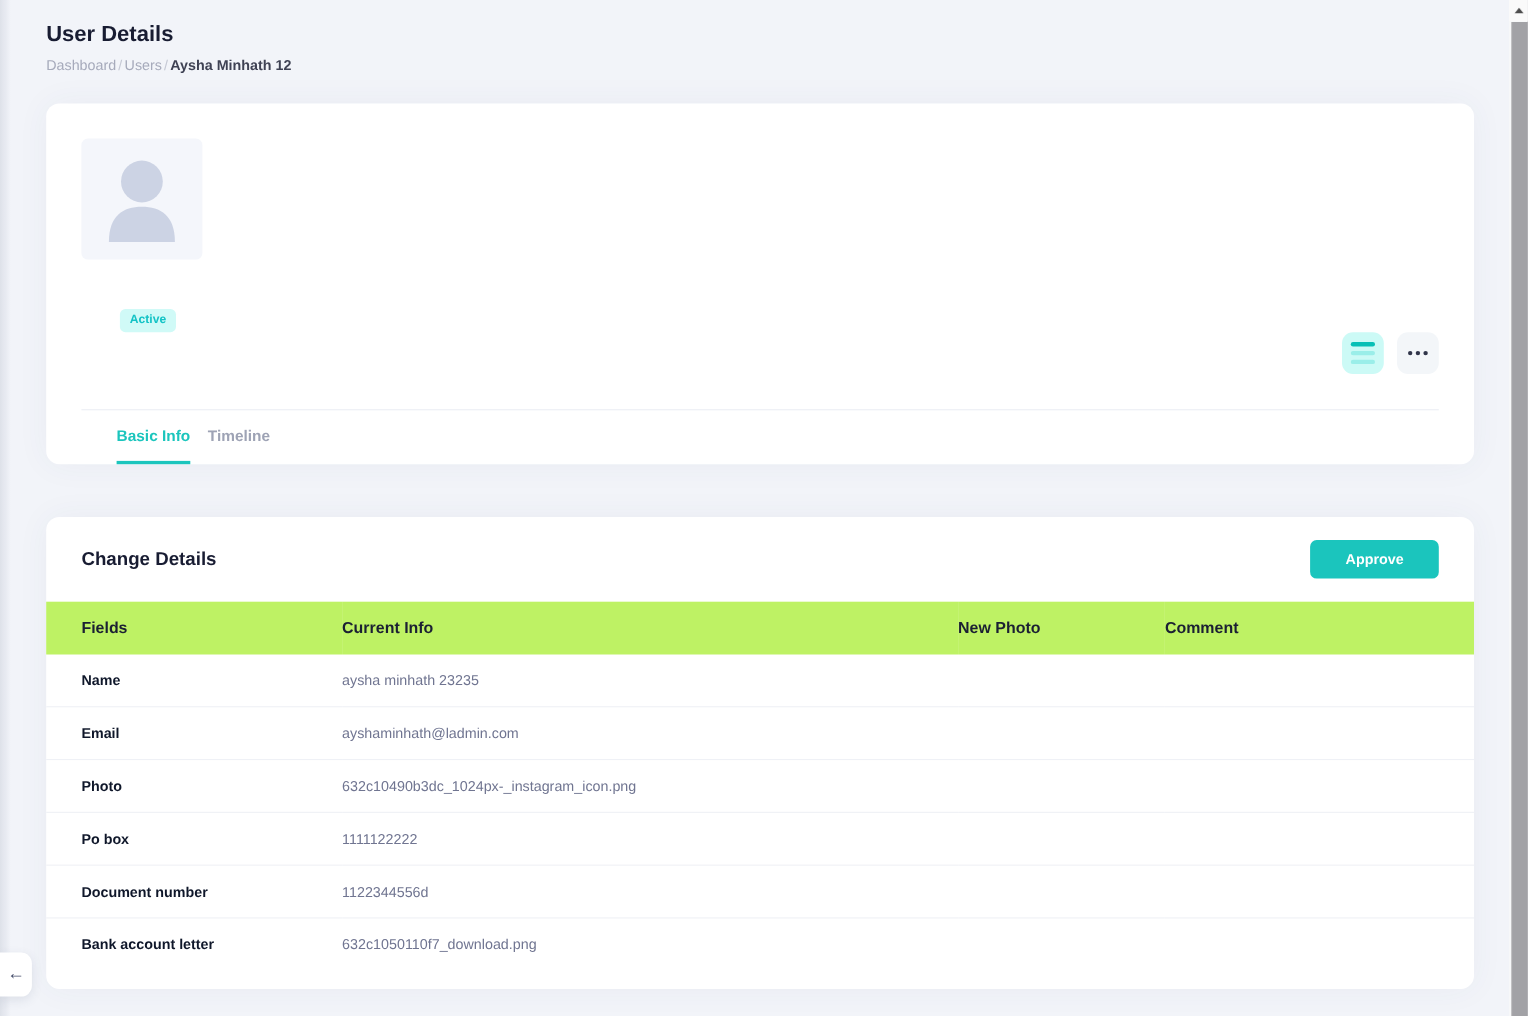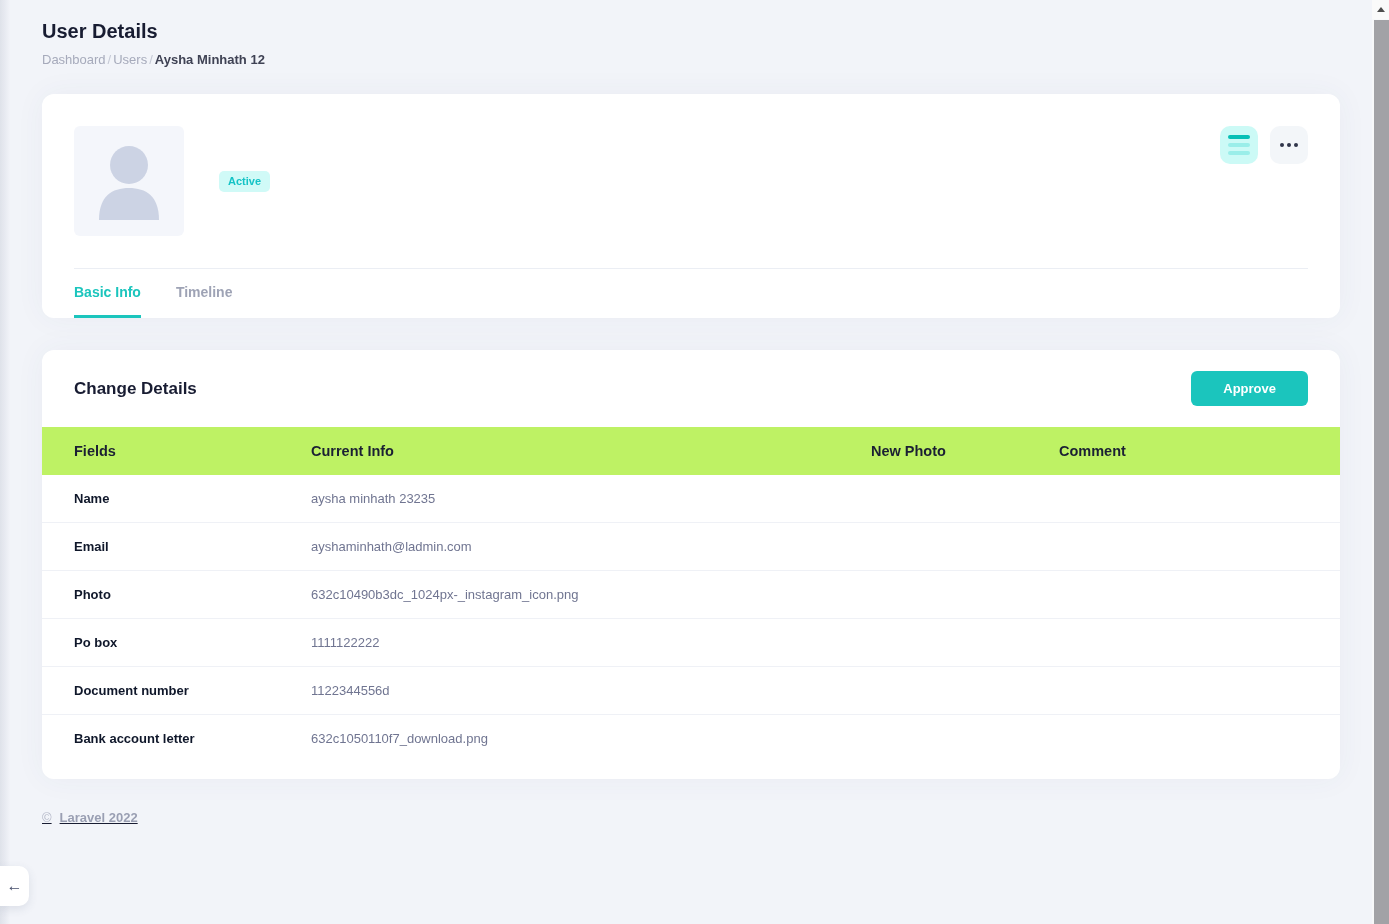--- a/index.html
+++ b/index.html
@@ -23,21 +23,21 @@
   .breadcrumb .sep { color:#c4c8d4; }
   .breadcrumb .crumb-current { color:#3f4254; font-weight:700; }
   .breadcrumb .crumb-link { cursor:pointer; }
 
   
   .card {
     background:#ffffff; border-radius:12px;
     box-shadow:0 0 30px rgba(56,71,109,0.05);
   }
   .profile-card { margin-top:27px; }
-  .profile-top { display:flex; align-items:flex-start; padding:32px 32px 0 32px; }
+  .profile-top { display:flex; align-items:flex-start; padding:32px 32px 0 32px;flex-direction:column; }
   .avatar {
     width:110px; height:110px; border-radius:6px; background:#f4f6fb;
     display:flex; align-items:center; justify-content:center; overflow:hidden;
   }
   .status-badge {
     margin-left:35px; margin-top:45px;
     background:#d0faf7; color:#14c3c6;
     font-size:11px; font-weight:700;
     padding:5px 9px; border-radius:5px; line-height:1;
   }
@@ -48,29 +48,29 @@
     cursor:pointer;
   }
   .burger-btn { background:#ccfaf6; gap:4px; }
   .burger-btn .bar { width:22px; height:4px; border-radius:2px; }
   .burger-btn .bar1 { background:#07c0b6; }
   .burger-btn .bar2, .burger-btn .bar3 { background:#9aeee9; }
   .dots-btn { background:#f3f6f9; flex-direction:row; gap:3px; }
   .dots-btn .dot { width:4px; height:4px; border-radius:50%; background:#30354a; }
 
   .profile-divider { height:1px; background:#ebeef4; margin:32px 32px 0 32px; }
-  .tabs { display:flex; gap:35px; padding:0 32px; height:49px; }
+  .tabs { display:flex; gap:16px; padding:0 32px; height:49px;margin-left:32px; }
   .tab {
     display:flex; align-items:center; font-size:14px; font-weight:700;
     color:#9ea3b5; border-bottom:3px solid transparent; cursor:pointer;
   }
   .tab.active { color:#1bc5bd; border-bottom-color:#1bc5bd; }
 
   
-  .details-card { margin-top:32px; padding-bottom:17px; }
+  .details-card { margin-top:48px; padding-bottom:17px; }
   .details-header {
     display:flex; align-items:center; justify-content:space-between;
     padding:20px 32px; height:77px;
   }
   .details-title { font-size:17px; font-weight:700; color:#181c32; }
   .approve-btn {
     background:#1bc5bd; color:#ffffff; border:none; border-radius:6px;
     font-family:inherit; font-size:13px; font-weight:700;
     padding:11px 32px; cursor:pointer; line-height:1;
   }

